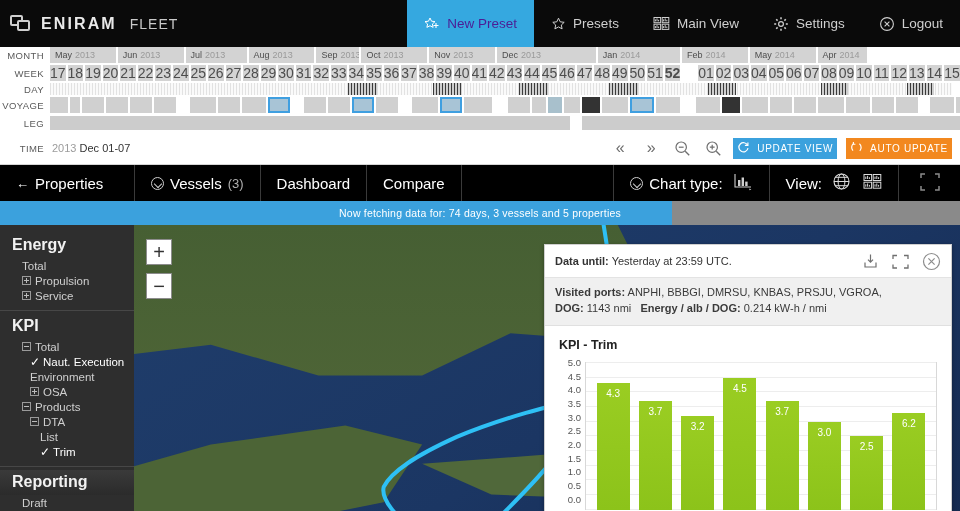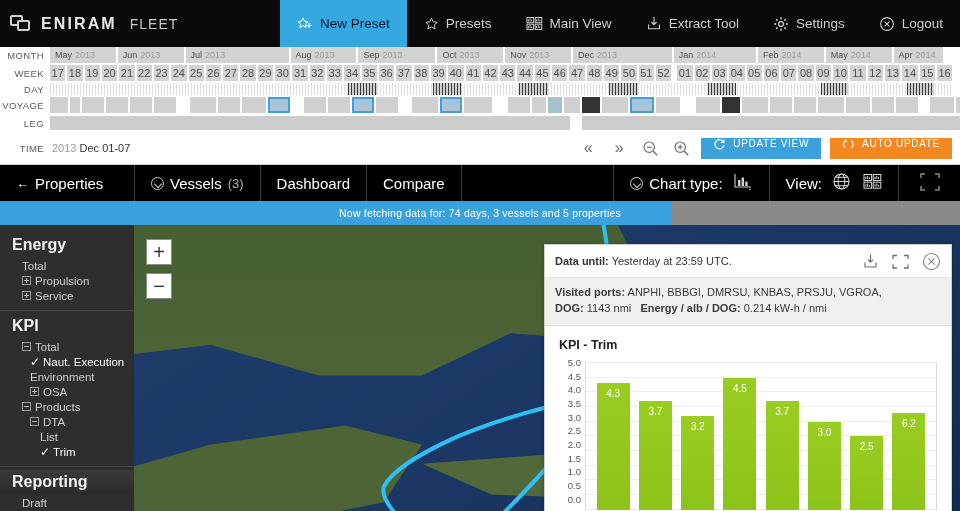--- a/index.html
+++ b/index.html
@@ -24,60 +24,60 @@
   .logo-mark i.b { width: 13px; height: 11px; left: 7px; top: 5px; background: #0a0a0a; }
   .brand-name {
     font-size: 16px; font-weight: bold; letter-spacing: 2.1px; color: #e9e9e9;
   }
   .brand-sub { font-size: 14px; color: #c9c9c9; letter-spacing: 1px; margin-left: 4px;}
   .nav-items { display: flex; align-items: stretch; margin-left: auto; }
   .nav-item {
     display: flex; align-items: center; gap: 7px; padding: 0 17px;
     font-size: 13.5px; color: #cfcfcf; cursor: pointer; white-space: nowrap;
   }
-  .nav-item.active { background: #35a8e0; color: #0f172a; }
+  .nav-item.active { background: #35a8e0; color: #4c1d95; }
   .nav-ico { display: flex; align-items: center; justify-content: center; }
 
   
   #timeline { background: #fff; border-bottom: 1px solid #d5d5d5; padding-bottom: 1px; }
   .tl-row { display: flex; align-items: center; height: 16px; margin-bottom: 2px; }
   .tl-label {
     width: 50px; min-width: 50px; text-align: right; padding-right: 6px;
     font-size: 9.5px; color: #5a5a5a; letter-spacing: .4px;
   }
   .tl-track { flex: 1; display: flex; height: 100%; gap: 2px; padding-right: 8px; }
   .cell {
     background: #d3d3d3; color: #4d4d4d; font-size: 9px;
     display: flex; align-items: center; height: 100%;
     overflow: hidden; white-space: nowrap;
   }
   .cell.month { padding-left: 5px; gap: 3px; }
   .cell.month .yr { color: #9a9a9a; }
-  .cell.week { justify-content: center; font-size: 11px; }
+  .cell.week { justify-content: center; font-size: 14px; }
   .tl-row.dayrow { height: 12px; }
   #dayband { flex: 1; height: 12px; margin-right: 8px; position: relative;
              background: repeating-linear-gradient(90deg,#e2e2e2 0 1px,#fafafa 1px 3px); }
   .daymark { position: absolute; top: 0; height: 100%;
              background: repeating-linear-gradient(90deg,#3b3b3b 0 1px,#cfcfcf 1px 3px); }
   .vrow { flex: 1; display: flex; gap: 2px; height: 16px; margin-right: 8px; }
   .vblk { background: #d0d0d0; height: 100%; }
   .vblk.sel { background: #a8c4d6; border: 2px solid #3f9fe0; }
   .vblk.dark { background: #333; }
   .vblk.lt { background: #a8c0cc; }
   .legrow { flex: 1; display: flex; gap: 2px; height: 14px; margin-right: 8px; }
   .legblk { background: #ccc; height: 100%; }
 
   #timebar { display: flex; align-items: center; height: 30px; padding-right: 8px; }
   #timetext { font-size: 11px; color: #333; margin-left: 2px; }
   #timetext .yr { color: #9c9c9c; }
   .tb-controls { margin-left: auto; display: flex; align-items: center; gap: 9px; }
   .tb-ico { color: #6e6e6e; cursor: pointer; display: flex; align-items: center;
             justify-content: center; width: 22px; height: 22px; }
   .btn-update, .btn-auto {
-    display: flex; align-items: flex-start; gap: 7px; height: 21px; padding: 0 12px;
+    display: flex; align-items: center; gap: 7px; height: 21px; padding: 0 4px;
     color: #fff; font-size: 10px; letter-spacing: .7px; cursor: pointer;
   }
   .btn-update { background: #3ba1dd; }
   .btn-auto { background: #f2881f; }
 
   
   #toolbar {
     height: 36px; background: #000; display: flex; align-items: stretch; color: #fff;
   }
   .tb-seg {
@@ -231,29 +231,20 @@
             <rect x="9.2" y="1.5" width="6.6" height="5.2" fill="none" stroke="#cfcfcf"></rect>
             <rect x="1" y="8.2" width="6.6" height="5.2" fill="none" stroke="#cfcfcf"></rect>
             <rect x="9.2" y="8.2" width="6.6" height="5.2" fill="none" stroke="#cfcfcf"></rect>
             <path d="M2.4 5.4v-2M4 5.4v-3M5.6 5.4v-1.6M10.6 5.4v-2M12.2 5.4v-3M13.8 5.4v-1.6M2.4 12.1v-2M4 12.1v-3M5.6 12.1v-1.6M10.6 12.1v-2M12.2 12.1v-3M13.8 12.1v-1.6" stroke="#cfcfcf" stroke-width="1"></path>
           </svg>
       </span>
       <span>Main View</span>
     </div>
     <div class="nav-item">
       <span class="nav-ico">
-        <svg width="16" height="15" viewBox="0 0 16 15">
-            <path d="M8 1v7M5.4 6l2.6 2.6L10.6 6" fill="none" stroke="#cfcfcf" stroke-width="1.1"></path>
-            <path d="M2.6 8.4v4.4h10.8V8.4" fill="none" stroke="#cfcfcf" stroke-width="1.1"></path>
-          </svg>
-      </span>
-      <span>Extract Tool</span>
-    </div>
-    <div class="nav-item">
-      <span class="nav-ico">
         <svg width="16" height="16" viewBox="0 0 16 16">
             <circle cx="8" cy="8" r="2.4" fill="none" stroke="#cfcfcf" stroke-width="1.2"></circle>
             <g stroke="#cfcfcf" stroke-width="1.5">
               <path d="M8 1.2v2M8 12.8v2M1.2 8h2M12.8 8h2M3.2 3.2l1.4 1.4M11.4 11.4l1.4 1.4M12.8 3.2l-1.4 1.4M4.6 11.4l-1.4 1.4"></path>
             </g>
           </svg>
       </span>
       <span>Settings</span>
     </div>
     <div class="nav-item">
@@ -274,29 +265,29 @@
     <div class="tl-label">MONTH</div>
     <div class="tl-track" id="monthtrack">
         <div class="cell month" style="width: 65.8px;">
           <span>May</span>
           <span class="yr">2013</span>
         </div>
         <div class="cell month" style="width: 65.8px;">
           <span>Jun</span>
           <span class="yr">2013</span>
         </div>
-        <div class="cell month" style="width: 103px;">
+        <div class="cell month" style="width: 61px;">
           <span>Jul</span>
           <span class="yr">2013</span>
         </div>
         <div class="cell month" style="width: 65.8px;">
           <span>Aug</span>
           <span class="yr">2013</span>
         </div>
-        <div class="cell month" style="width: 77px;">
+        <div class="cell month" style="width: 43px;">
           <span>Sep</span>
           <span class="yr">2013</span>
         </div>
         <div class="cell month" style="width: 65.8px;">
           <span>Oct</span>
           <span class="yr">2013</span>
         </div>
         <div class="cell month" style="width: 65.8px;">
           <span>Nov</span>
           <span class="yr">2013</span>
@@ -355,21 +346,21 @@
         <div class="cell week" style="flex: 1 1 0%;">42</div>
         <div class="cell week" style="flex: 1 1 0%;">43</div>
         <div class="cell week" style="flex: 1 1 0%;">44</div>
         <div class="cell week" style="flex: 1 1 0%;">45</div>
         <div class="cell week" style="flex: 1 1 0%;">46</div>
         <div class="cell week" style="flex: 1 1 0%;">47</div>
         <div class="cell week" style="flex: 1 1 0%;">48</div>
         <div class="cell week" style="flex: 1 1 0%;">49</div>
         <div class="cell week" style="flex: 1 1 0%;">50</div>
         <div class="cell week" style="flex: 1 1 0%;">51</div>
-        <div class="cell week" style="flex: 1 1 0%; margin-right: 4px;">52</div>
+        <div class="cell week" style="flex: 1 1 0%; margin-right: 16px; font-weight: bold;">52</div>
         <div class="cell week" style="flex: 1 1 0%;">01</div>
         <div class="cell week" style="flex: 1 1 0%;">02</div>
         <div class="cell week" style="flex: 1 1 0%;">03</div>
         <div class="cell week" style="flex: 1 1 0%;">04</div>
         <div class="cell week" style="flex: 1 1 0%;">05</div>
         <div class="cell week" style="flex: 1 1 0%;">06</div>
         <div class="cell week" style="flex: 1 1 0%;">07</div>
         <div class="cell week" style="flex: 1 1 0%;">08</div>
         <div class="cell week" style="flex: 1 1 0%;">09</div>
         <div class="cell week" style="flex: 1 1 0%;">10</div>

